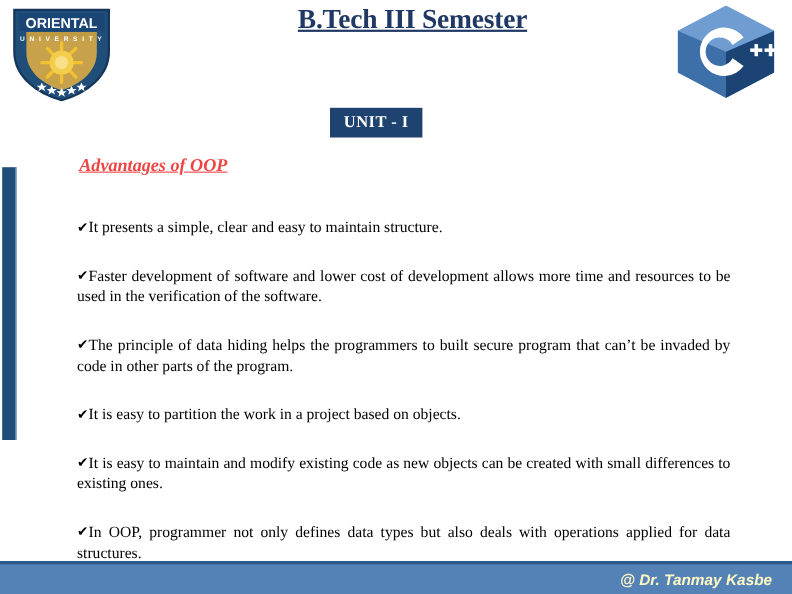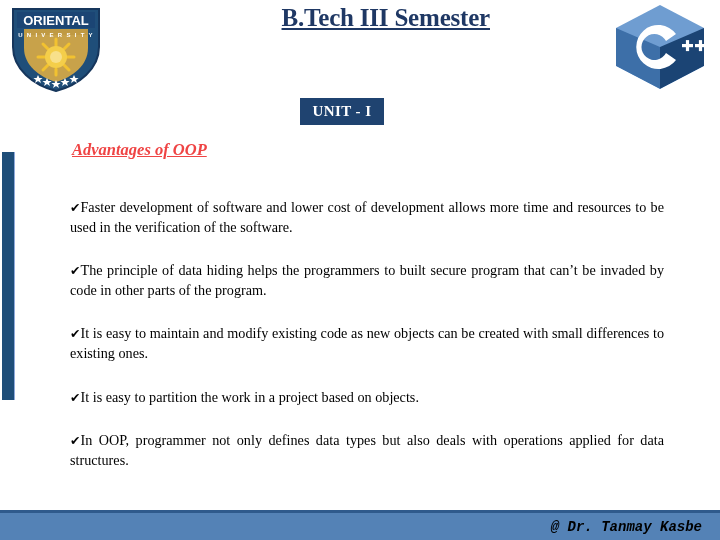--- a/index.html
+++ b/index.html
@@ -28,21 +28,21 @@
     left: 7px; top: 3px;
     width: 98px; height: 92px;
   }
   #university-logo svg { display: block; }
 
   
   #title-block {
     position: absolute;
     left: 140px; top: 4px;
     width: 470px;
-    text-align: right;
+    text-align: center;
   }
   #course-level-title {
     font-family: "Liberation Serif", serif;
     font-size: 25px;
     font-weight: bold;
     color: #1f3864;
     line-height: 1.12;
     text-decoration: underline;
     width: 230px;
     margin: 0 auto;
@@ -136,25 +136,25 @@
     position: absolute;
     left: 0; bottom: 0;
     width: 720px; height: 30px;
     background: #5482b6;
     border-top: 3px solid #2f5a8c;
     box-sizing: border-box;
   }
   #footer-credit {
     position: absolute;
     right: 18px; top: 6px;
-    font-family: Liberation Mono, monospace;
+    font-family: Liberation Sans, sans-serif;
     font-size: 14px;
     font-weight: bold;
     font-style: italic;
-    color: #000000;
+    color: #fef9c3;
     white-space: nowrap;
     margin-left: 38px;
   }
 </style>
 </head>
 <body>
 
 <div id="slide-header">
 
   <div id="university-logo">
@@ -217,30 +217,33 @@
 </div>
 
 <div id="unit-badge">UNIT - I</div>
 
 <div id="left-accent-bar"></div>
 
 <div id="content-area">
   <div id="section-heading">Advantages of OOP</div>
 
   <div class="bullet-item">
+    <span class="bullet-mark">✔</span><span>It presents a simple, clear and easy to maintain structure.</span>
+  </div>
+  <div class="bullet-item">
     <span class="bullet-mark">✔</span><span>Faster development of software and lower cost of development allows more time and resources to be used in the verification of the software.</span>
   </div>
   <div class="bullet-item">
     <span class="bullet-mark">✔</span><span>The principle of data hiding helps the programmers to built secure program that can’t be invaded by code in other parts of the program.</span>
   </div>
   <div class="bullet-item">
+    <span class="bullet-mark">✔</span><span>It is easy to partition the work in a project based on objects.</span>
+  </div>
+  <div class="bullet-item">
     <span class="bullet-mark">✔</span><span>It is easy to maintain and modify existing code as new objects can be created with small differences to existing ones.</span>
-  </div>
-  <div class="bullet-item">
-    <span class="bullet-mark">✔</span><span>It is easy to partition the work in a project based on objects.</span>
   </div>
   <div class="bullet-item">
     <span class="bullet-mark">✔</span><span>In OOP, programmer not only defines data types but also deals with operations applied for data structures.</span>
   </div>
 </div>
 
 <div id="footer-bar">
   <div id="footer-credit">@ Dr. Tanmay Kasbe</div>
 </div>
 

